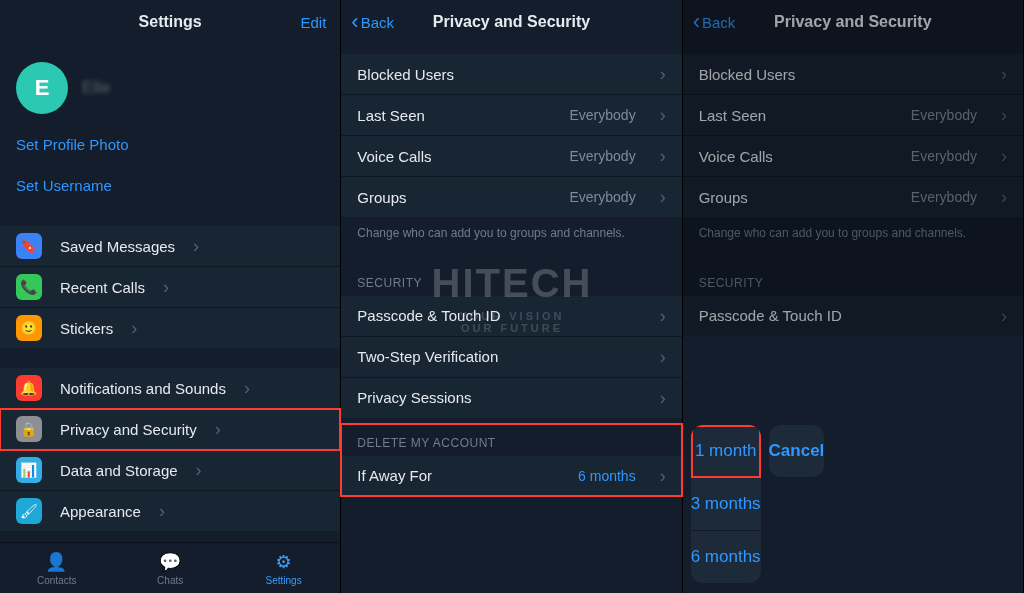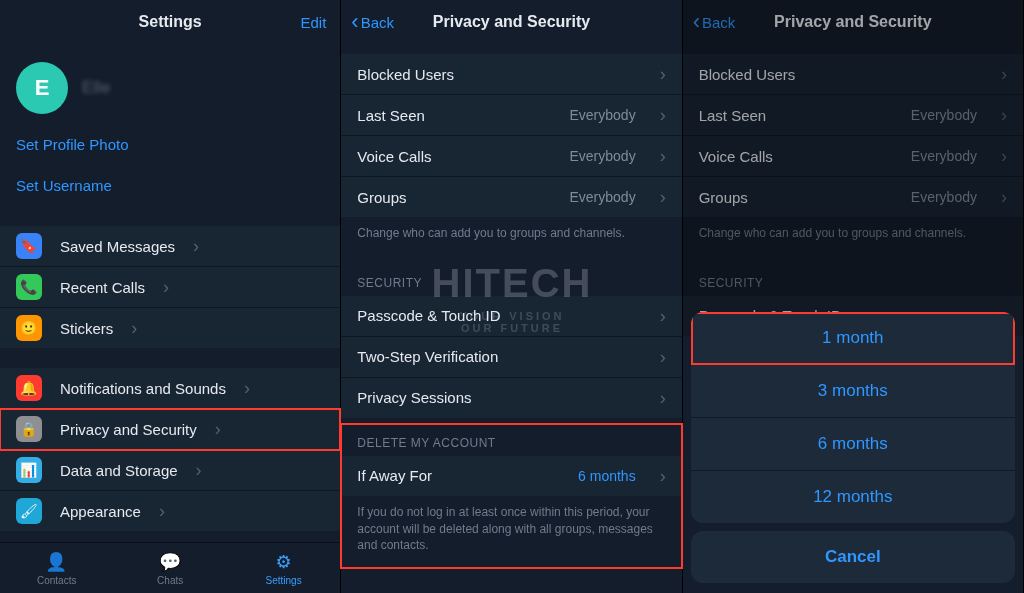--- a/index.html
+++ b/index.html
@@ -28,21 +28,21 @@
   .link-row{padding:12px 16px;color:#2f97ff;font-size:15px}
   .icon{width:26px;height:26px;border-radius:6px;display:flex;align-items:center;justify-content:center;font-size:14px;color:#fff;flex:0 0 26px}
   .i-blue{background:#3a82f7}.i-green{background:#34c759}.i-orange{background:#ff9500}.i-red{background:#ff3b30}.i-grey{background:#8e8e93}.i-teal{background:#32ade6}.i-cyan{background:#1fa7d8}
   .highlight{outline:2px solid #ff3b30;outline-offset:-1px}
   
   .tabs{margin-top:auto;height:50px;display:flex;background:#131d2b;border-top:1px solid rgba(0,0,0,.4)}
   .tab{flex:1;display:flex;flex-direction:column;align-items:center;justify-content:center;color:#6f7c8c;font-size:10px;gap:2px}
   .tab.active{color:#3aa0ff}
   .tab .ti{font-size:18px}
   
-  .sheet{position:absolute;left:8px;right:8px;bottom:10px;display:flex;flex-direction:column;gap:8px}
+  .sheet{position:absolute;left:8px;right:8px;bottom:10px;display:flex;flex-direction:row;gap:8px}
   .sheet-grp{background:#1d2a3a;border-radius:12px;overflow:hidden}
   .sheet-row{height:52px;display:flex;align-items:center;justify-content:center;color:#2f97ff;font-size:17px;border-bottom:1px solid rgba(0,0,0,.4)}
   .sheet-row:last-child{border-bottom:none}
   .sheet-cancel{background:#1d2a3a;border-radius:12px;height:52px;display:flex;align-items:center;justify-content:center;color:#2f97ff;font-size:17px;font-weight:600}
   .sheet-row.hl{outline:2px solid #ff3b30;outline-offset:-2px}
   .p3-fade{filter:brightness(.7)}
   
   .wm{position:absolute;left:50%;top:50%;transform:translate(-50%,-50%);text-align:center;pointer-events:none;color:rgba(220,225,235,.25);font-weight:700;letter-spacing:2px}
   .wm .l1{font-size:40px}
   .wm .l2{font-size:28px;letter-spacing:10px;margin-top:-4px}
@@ -171,21 +171,20 @@
     <div class="sep" style="height:6px"></div>
     <div id="p2del" class="highlight" style="display:flex;flex-direction:column">
       <div class="sec-hd" style="padding-top:12px">DELETE MY ACCOUNT</div>
       <div class="grp">
         <div class="row">
           <span>If Away For</span>
           <span class="val" style="color:#2f97ff">6 months</span>
           <span class="chev">›</span>
         </div>
       </div>
-      <div class="sec-ft">If you do not log in at least once within this period, your account will be deleted along with all groups, messages and contacts.</div>
     </div>
   </div>
 
   <div class="panel">
     <div class="p3-fade" style="display:flex;flex-direction:column;flex:1">
       <div class="hdr">
         <span class="left">
             <span class="back-ch">‹</span>
             <span>Back</span>
           </span>
@@ -221,21 +220,20 @@
           <span>Passcode &amp; Touch ID</span>
           <span class="chev" style="margin-left:auto">›</span>
         </div>
       </div>
     </div>
     <div class="sheet">
       <div class="sheet-grp" id="p3opts">
           <div class="sheet-row hl">1 month</div>
           <div class="sheet-row">3 months</div>
           <div class="sheet-row">6 months</div>
-          <div class="sheet-row">12 months</div>
         </div>
       <div class="sheet-cancel">Cancel</div>
     </div>
   </div>
 
   <div class="wm">
     <div class="l1">HITECH</div>
     <div class="tag"><span>YOUR VISION</span><br><span>OUR FUTURE</span></div>
   </div>
 

